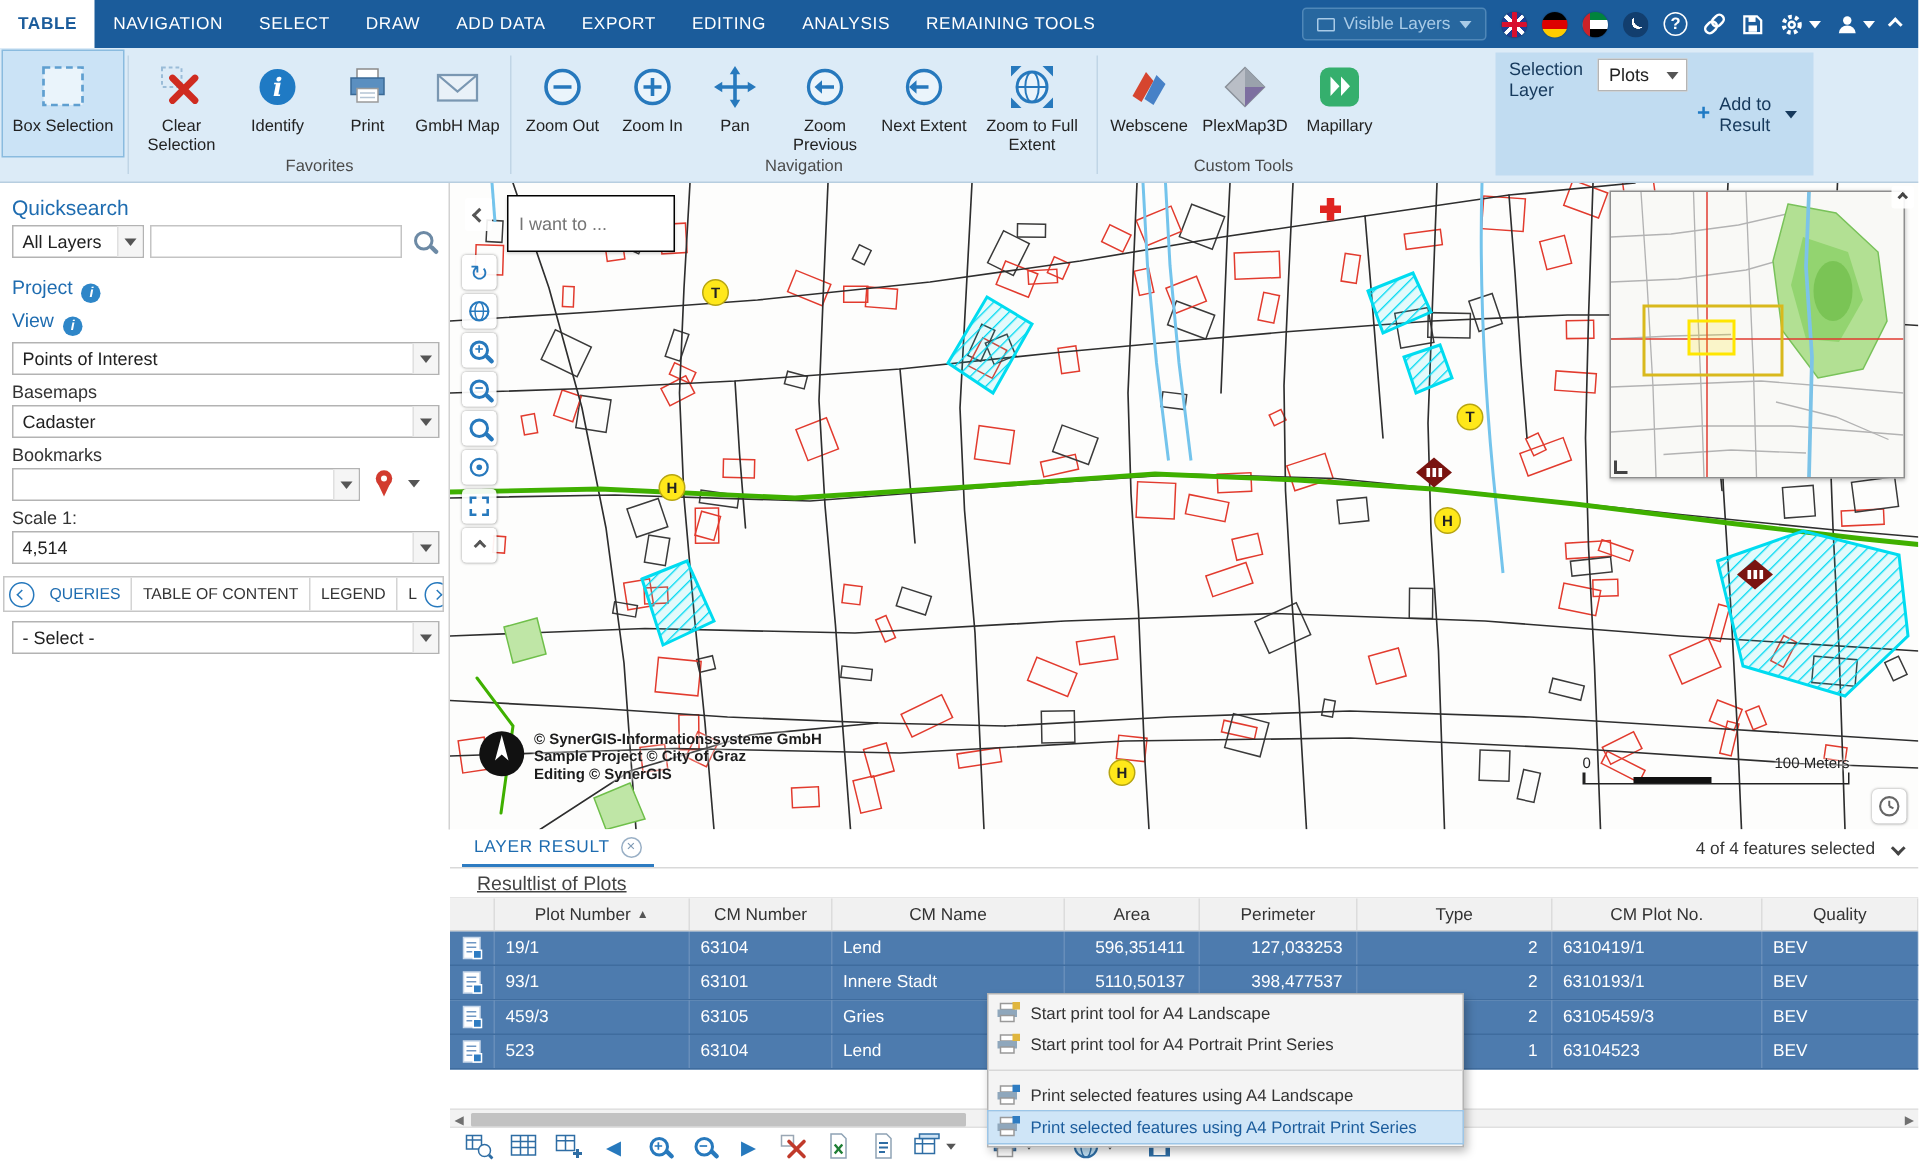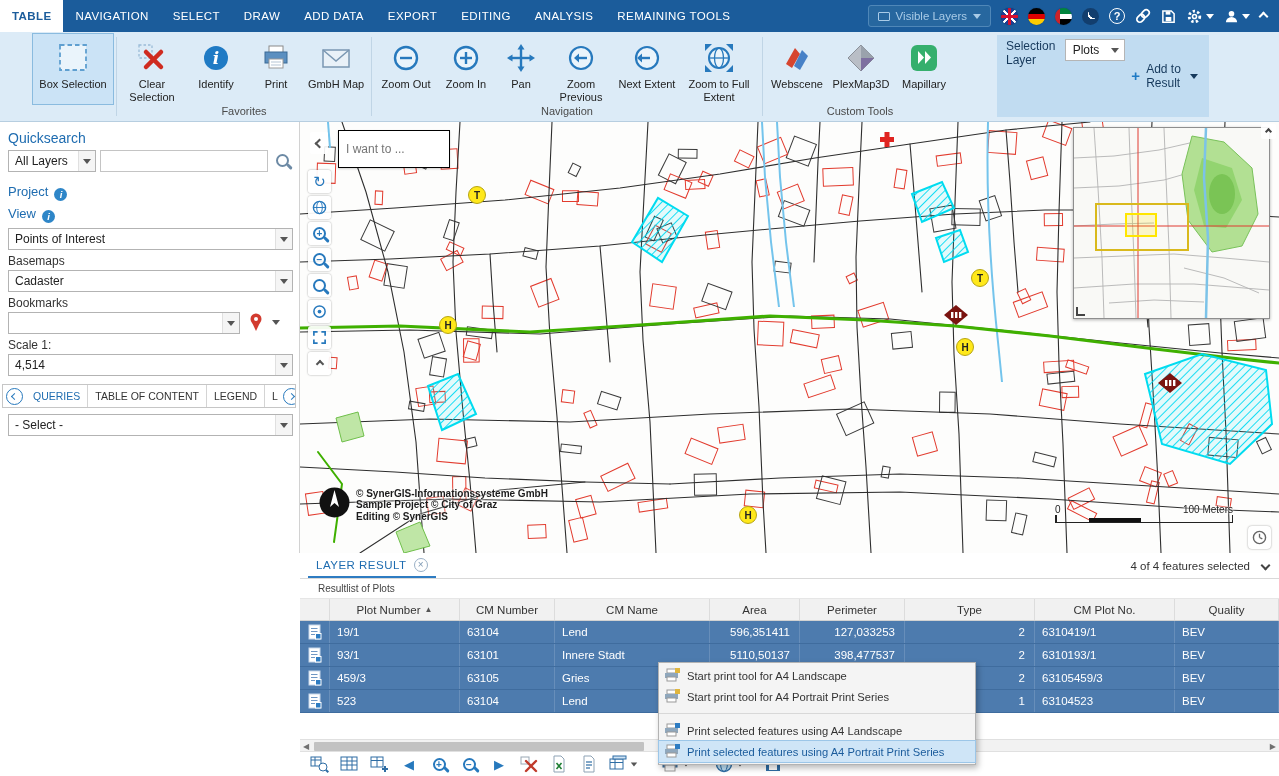--- a/index.html
+++ b/index.html
@@ -30,21 +30,21 @@
 .chv.left{transform:rotate(135deg);}
 .chv.right{transform:rotate(-45deg);}
 .caret{display:inline-block;width:0;height:0;border-left:4px solid transparent;border-right:4px solid transparent;border-top:5px solid currentColor;}
 
 #ribbon{position:absolute;top:32px;left:0;width:1279px;height:90px;background:#dcebf7;border-bottom:1px solid #b7cee0;display:flex;align-items:stretch;z-index:15;}
 .rgroup{display:flex;flex-direction:column;}
 .rtools{flex:1;display:flex;align-items:stretch;padding:2px 2px 0;}
 .rtool{display:flex;flex-direction:column;align-items:center;padding-top:6px;cursor:pointer;text-align:center;}
 .rtool .ticon{height:36px;display:flex;align-items:center;justify-content:center;}
 .rtool .tlabel{font-size:11px;color:#222;line-height:1.15;margin-top:2px;}
-.rtool.selected{background:#cbe3f6;outline:1px solid #8abbdf;margin-left:31px;}
+.rtool.selected{background:#cbe3f6;outline:1px solid #8abbdf;}
 .glabel{height:17px;font-size:11px;color:#4a4a4a;text-align:center;line-height:15px;}
 .rdiv{width:1px;background:#c0d5e6;margin:5px 1px;}
 #sel-layer{margin-left:auto;margin-right:70px;margin-top:3px;margin-bottom:4px;width:212px;background:#c1dcf1;padding:4px 9px;display:flex;flex-direction:row;gap:4px;}
 #sel-layer .slt{font-size:12px;color:#16395c;}
 .selbox{height:22px;background:#fff;border:1px solid #b5b5b5;display:flex;align-items:center;font-size:12px;color:#222;cursor:pointer;}
 .selbox .sel-text{flex:1;padding:0 7px;white-space:nowrap;overflow:hidden;}
 .selbox .sel-btn{width:18px;align-self:stretch;display:flex;align-items:center;justify-content:center;color:#555;}
 #add-result{display:flex;align-items:center;gap:6px;font-size:12px;color:#16395c;cursor:pointer;padding:2px 2px;}
 #add-result .plus{color:#1f7ac4;font-weight:bold;font-size:15px;line-height:12px;}
 
@@ -85,21 +85,21 @@
 #map-clock{position:absolute;left:948px;top:404px;z-index:9;width:23px;height:23px;background:#fff;border-radius:4px;box-shadow:0 0 2px rgba(0,0,0,.4);display:flex;align-items:center;justify-content:center;cursor:pointer;}
 #map-chv-top{position:absolute;left:961px;top:2px;z-index:9;width:15px;height:15px;background:rgba(255,255,255,.9);display:flex;align-items:center;justify-content:center;color:#444;cursor:pointer;border-radius:2px;}
 
 #results{position:absolute;top:553px;left:300px;width:979px;height:223px;background:#fff;z-index:10;}
 .rp-header{height:26px;display:flex;justify-content:space-between;align-items:center;padding:0 10px 0 8px;border-bottom:1px solid #d9d9d9;}
 .rp-tab{display:flex;align-items:center;gap:7px;height:100%;padding:0 8px;border-bottom:2px solid #2e7cc2;cursor:pointer;}
 .rp-tab-label{font-size:11.5px;letter-spacing:.5px;color:#1e6cb0;}
 .rp-close{width:14px;height:14px;border:1.3px solid #9ab0c6;border-radius:50%;color:#7e99b4;font-size:10px;display:flex;align-items:center;justify-content:center;cursor:pointer;line-height:1;}
 .rp-status{display:flex;align-items:center;gap:12px;font-size:11.5px;color:#333;}
 .rp-status .chv{color:#444;}
-.rp-subtitle{height:20px;display:flex;align-items:center;padding-left:18px;font-size:10px;color:#444;border-bottom:1px solid #e6e6e6;}
+.rp-subtitle{height:20px;display:flex;align-items:center;padding-left:18px;font-size:13px;color:#444;border-bottom:1px solid #e6e6e6;text-decoration:underline;}
 .rgrid{display:grid;grid-template-columns:30px 130px 95px 155px 90px 105px 130px 140px 1fr;}
 .thead{height:22px;background:#f1f1f1;border-bottom:1px solid #d2d2d2;font-size:11.5px;color:#333;}
 .thead .th{display:flex;align-items:center;justify-content:center;gap:4px;border-right:1px solid #dcdcdc;white-space:nowrap;overflow:hidden;}
 .sort{font-size:8px;color:#555;}
 .trow{height:23px;background:#4d7bae;color:#fff;font-size:11.5px;border-bottom:1px solid #3f6c9e;cursor:pointer;}
 .trow .td{display:flex;align-items:center;border-right:1px solid rgba(255,255,255,.15);white-space:nowrap;overflow:hidden;}
 .td.al{padding-left:7px;}
 .td.ar{justify-content:flex-end;padding-right:9px;}
 .td.ic{justify-content:center;}
 #hscroll{position:absolute;left:0;top:186px;width:979px;height:13px;background:#f2f2f2;border-top:1px solid #e0e0e0;border-bottom:1px solid #e0e0e0;}

